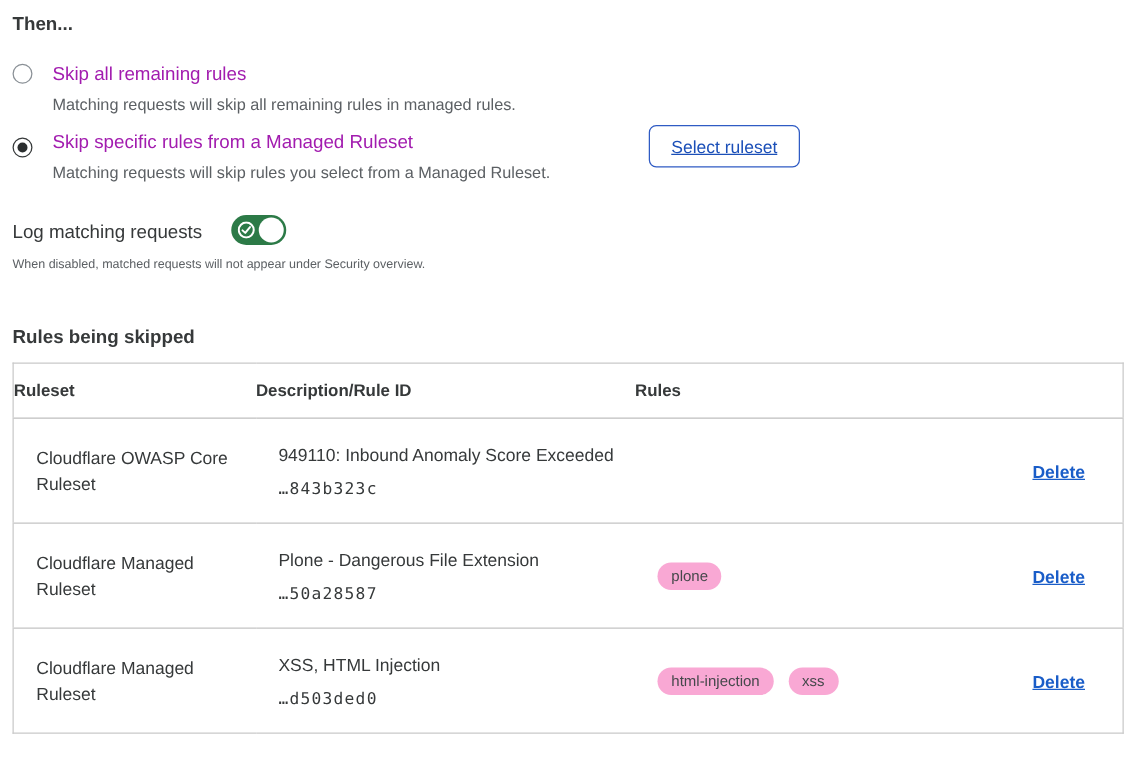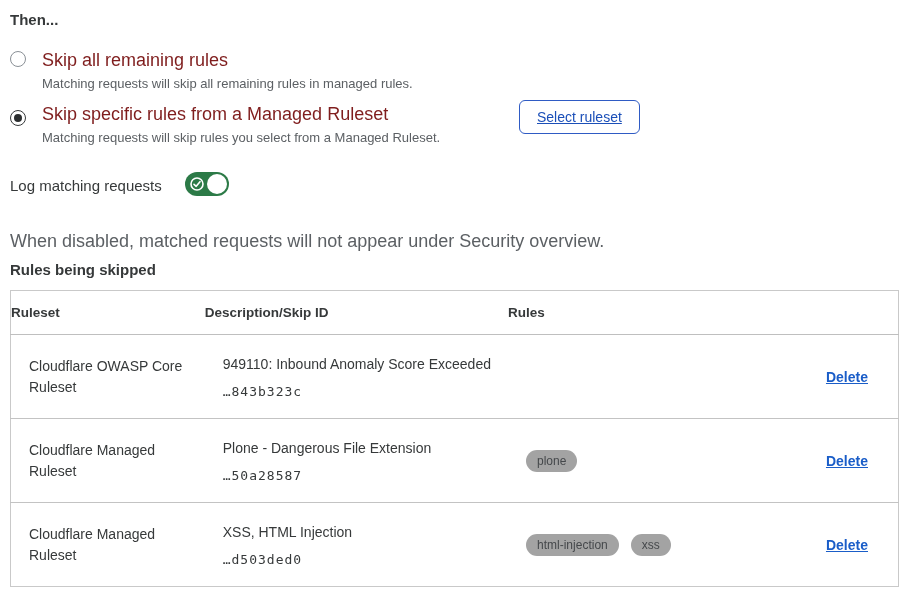--- a/index.html
+++ b/index.html
@@ -31,21 +31,21 @@
   .radio.selected::after {
     content: ""; position: absolute; left: 50%; top: 50%;
     width: 8px; height: 8px; border-radius: 50%;
     background: #2b2e2f; transform: translate(-50%, -50%);
   }
   #radio-1 { top: 51px; }
   #radio-2 { top: 110px; }
 
   .option-label {
     position: absolute; left: 42px;
-    font-size: 18px; line-height: 20px; color: #7f1d1d; cursor: pointer;
+    font-size: 15px; line-height: 20px; color: #a21caf; cursor: pointer;
   }
   #option-1-label { top: 50px; }
   #option-2-label { top: 104px; }
 
   .option-desc {
     position: absolute; left: 42px;
     font-size: 13px; line-height: 17px; color: #5c6064;
   }
   #option-1-desc { top: 75px; }
   #option-2-desc { top: 129px; }
@@ -74,21 +74,21 @@
   .toggle .check-badge {
     position: absolute; left: 5px; top: 5px; width: 14px; height: 14px;
   }
   .toggle .knob {
     position: absolute; right: 2px; top: 2px;
     width: 20px; height: 20px; border-radius: 50%;
     background: #fff;
   }
   #log-desc {
     position: absolute; left: 10px; top: 203px;
-    font-size: 18px; line-height: 17px; color: #5c6064; margin-top: 30px;
+    font-size: 10px; line-height: 17px; color: #5c6064;
   }
 
   
   .rules-table {
     position: absolute; left: 10px; top: 290px;
     width: 889px;
     border-collapse: collapse;
     table-layout: fixed;
     background: #fff;
     border: 1px solid #c9c9c9;
@@ -114,21 +114,21 @@
   .cell-ruleset { line-height: 21px; margin-top: 40px; }
   .desc-line { line-height: 18px; }
   .rule-id {
     margin-top: 11px;
     font-family: "DejaVu Sans Mono", monospace;
     font-size: 13px; letter-spacing: 1px; color: #36393a;
     line-height: 15px;
   }
   .tag {
     display: inline-block;
-    background: #a3a3a3; color: #45484b;
+    background: #f9a8d4; color: #45484b;
     font-size: 12px; line-height: 16px;
     padding: 3px 11px; border-radius: 11px;
     margin-right: 8px;
   }
   .cell-action { text-align: right; padding-right: 30px !important; }
   .delete-link {
     font-size: 14px; color: #1a5dc8;
     text-decoration: underline; cursor: pointer; font-weight: bold;
   }
 </style>
@@ -166,21 +166,21 @@
   <table class="rules-table">
     <colgroup>
         <col class="c1">
         <col class="c2">
         <col class="c3">
         <col class="c4">
       </colgroup>
     <thead>
       <tr>
         <th>Ruleset</th>
-        <th>Description/Skip ID</th>
+        <th>Description/Rule ID</th>
         <th>Rules</th>
         <th></th>
       </tr>
     </thead>
     <tbody>
       <tr>
         <td class="cell-ruleset">Cloudflare OWASP Core Ruleset</td>
         <td class="cell-desc">
           <div class="desc-line">949110: Inbound Anomaly Score Exceeded</div>
           <div class="rule-id">…843b323c</div>

